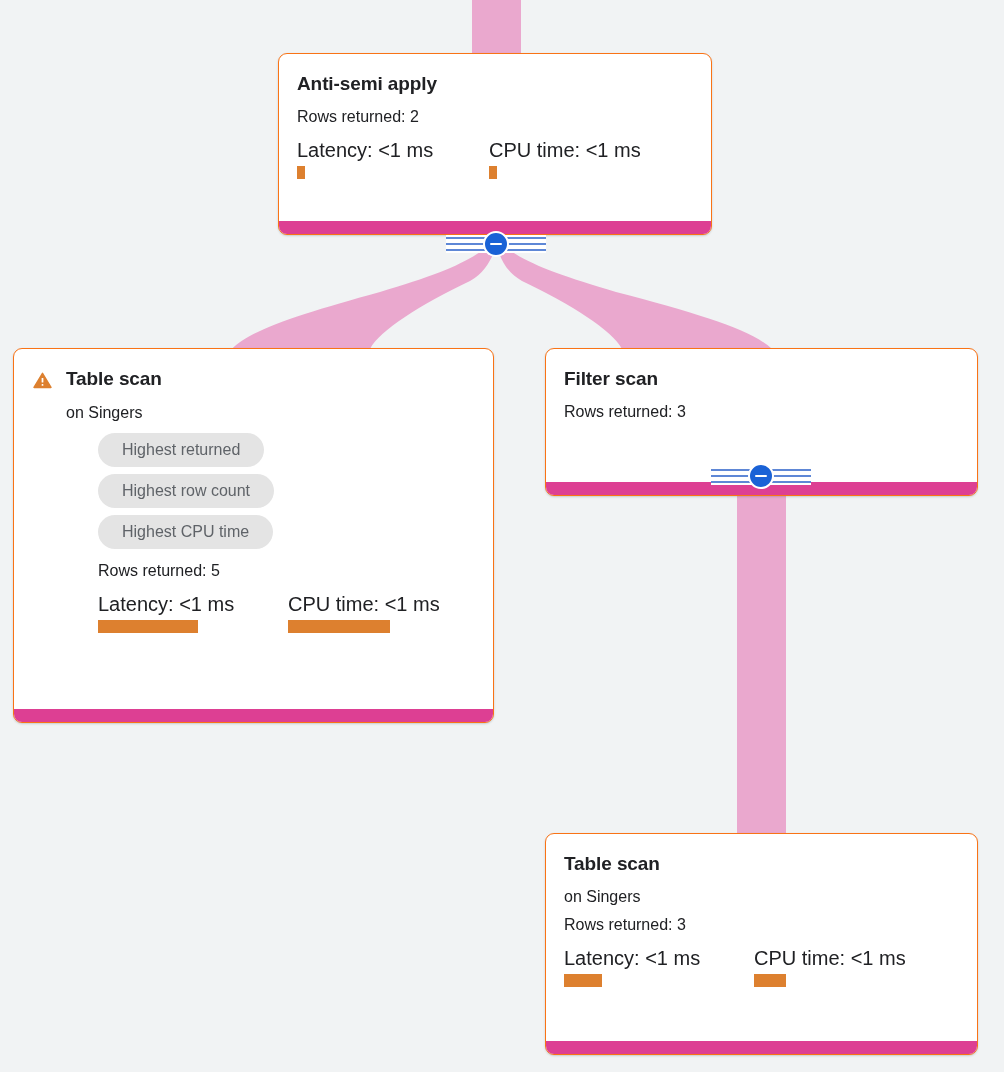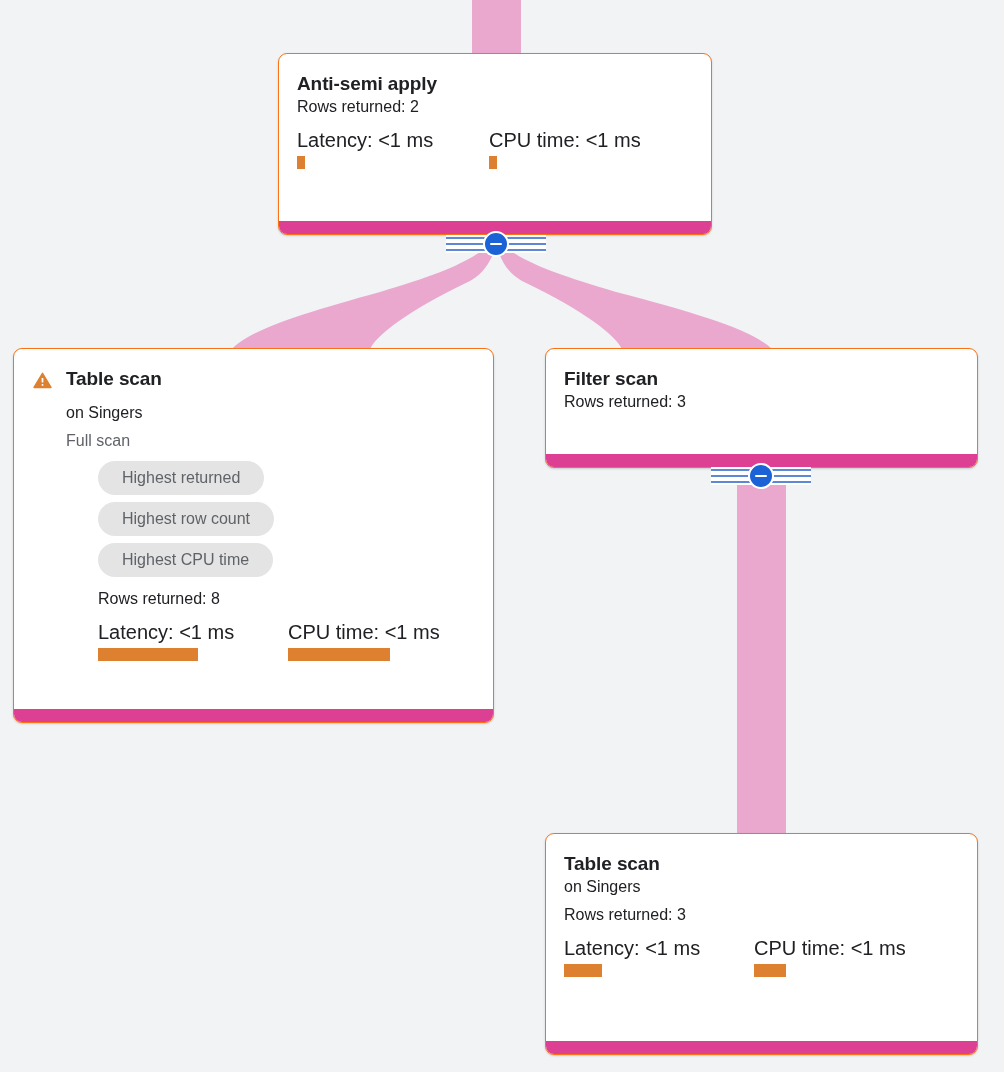--- a/index.html
+++ b/index.html
@@ -61,20 +61,21 @@
     flex: 0 0 auto;
     width: 21px;
     height: 21px;
     margin-top: 3px;
     display: block;
   }
   .node-subtitle {
     font-size: 16px;
     color: #202124;
     line-height: 22px;
+    margin-top: 10px;
   }
   .node-subnote {
     font-size: 16px;
     color: #5f6368;
     line-height: 22px;
     margin-top: 6px;
   }
   .chips {
     margin-top: 9px;
     display: flex;
@@ -238,42 +239,41 @@
     <div class="node-body" style="padding-left:18px;">
       <div class="node-title-row">
         <svg class="warning-icon" viewBox="0 0 24 24">
           <path fill="#dd802f" d="M12.9 3.6a1.05 1.05 0 0 0-1.8 0L1.6 19.3a1.05 1.05 0 0 0 .9 1.6h19a1.05 1.05 0 0 0 .9-1.6Z"></path>
           <rect x="11" y="9" width="2" height="5.4" fill="#ffffff" rx="0.6"></rect>
           <rect x="11" y="16" width="2" height="2" fill="#ffffff" rx="0.6"></rect>
         </svg>
         <div class="node-title">Table scan</div>
       </div>
       <div class="node-subtitle" style="margin-left:34px; margin-top:11px;">on Singers</div>
-      <div class="node-subnote" style="margin-left:34px;">Full scan</div>
       <div class="chips" style="margin-left:66px;">
         <div class="chip">Highest returned</div>
         <div class="chip">Highest row count</div>
         <div class="chip">Highest CPU time</div>
       </div>
-      <div class="rows-returned" style="margin-left:66px; margin-top:11px;">Rows returned: 8</div>
+      <div class="rows-returned" style="margin-left:66px; margin-top:11px;">Rows returned: 5</div>
       <div class="metrics" style="margin-left:66px;">
         <div class="metric" style="width:190px;">
           <div class="metric-label">Latency: &lt;1 ms</div>
           <div class="metric-bar" style="width:100px;"></div>
         </div>
         <div class="metric">
           <div class="metric-label">CPU time: &lt;1 ms</div>
           <div class="metric-bar" style="width:102px;"></div>
         </div>
       </div>
     </div>
     <div class="node-footer"></div>
   </div>
 
-  <div class="node-card" style="left:545px; top:348px; width:433px; height:120px;">
+  <div class="node-card" style="left:545px; top:348px; width:433px; height:148px;">
     <div class="node-body">
       <div class="node-title-row">
         <div class="node-title">Filter scan</div>
       </div>
       <div class="node-subtitle">Rows returned: 3</div>
     </div>
     <div class="node-footer"></div>
   </div>
 
   <div class="collapse-toggle" style="left:711px; top:463px;">

